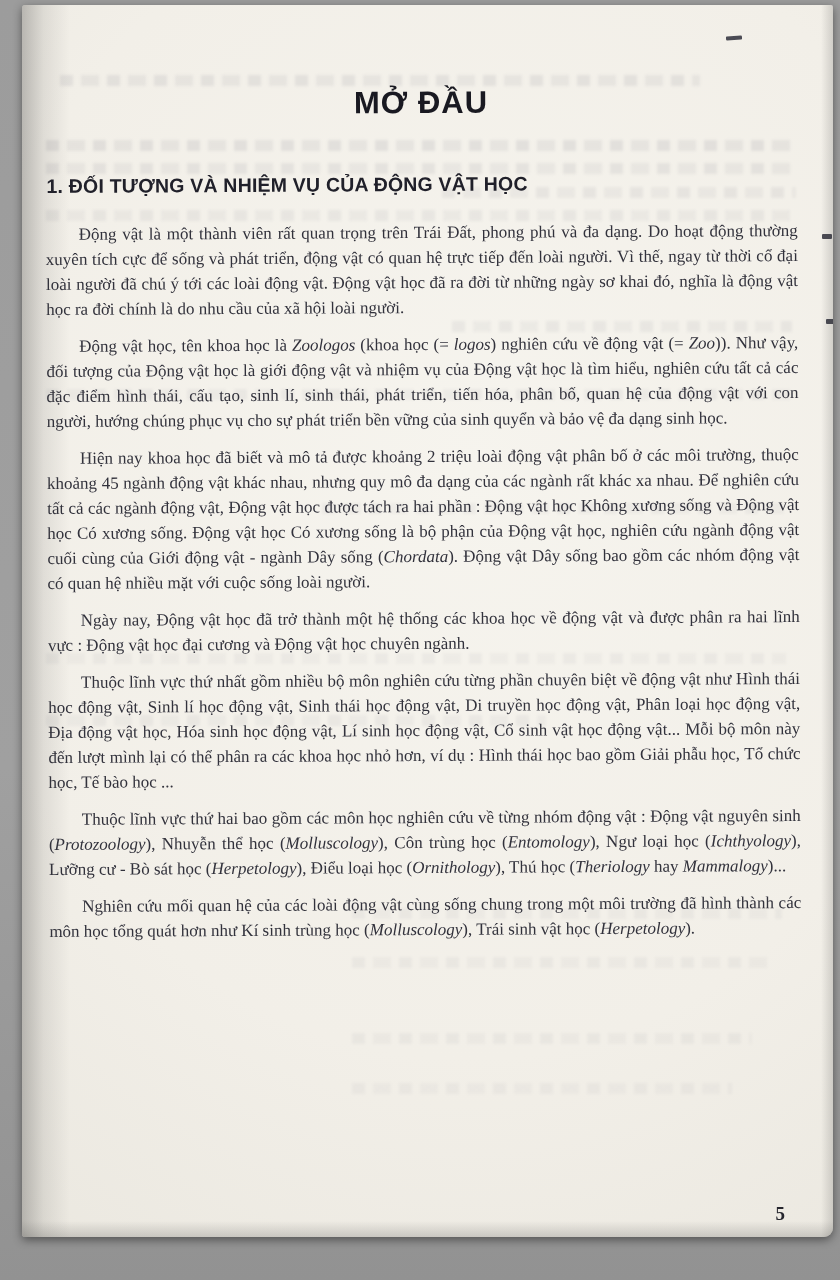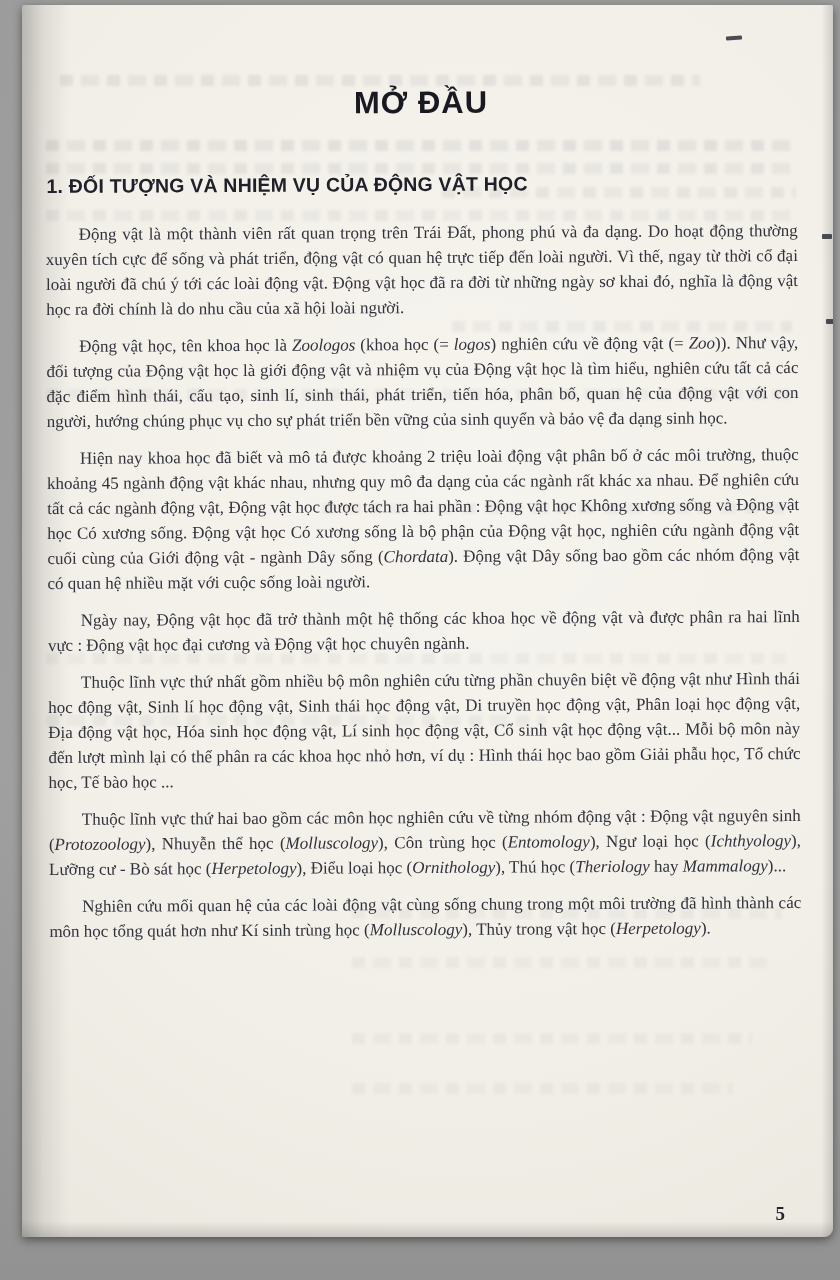--- a/index.html
+++ b/index.html
@@ -100,21 +100,21 @@
     <div class="content">
       <h1 class="title">MỞ ĐẦU</h1>
       <h2 class="heading">1. ĐỐI TƯỢNG VÀ NHIỆM VỤ CỦA ĐỘNG VẬT HỌC</h2>
 
       <p><span>Động vật là một thành viên rất quan trọng trên Trái Đất, phong phú và đa dạng. Do hoạt động thường xuyên tích cực để sống và phát triển, động vật có quan hệ trực tiếp đến loài người. Vì thế, ngay từ thời cổ đại loài người đã chú ý tới các loài động vật. Động vật học đã ra đời từ những ngày sơ khai đó, nghĩa là động vật học ra đời chính là do nhu cầu của xã hội loài người.</span></p>
       <p><span>Động vật học, tên khoa học là </span><i>Zoologos</i><span> (khoa học (= </span><i>logos</i><span>) nghiên cứu về động vật (= </span><i>Zoo</i><span>)). Như vậy, đối tượng của Động vật học là giới động vật và nhiệm vụ của Động vật học là tìm hiểu, nghiên cứu tất cả các đặc điểm hình thái, cấu tạo, sinh lí, sinh thái, phát triển, tiến hóa, phân bố, quan hệ của động vật với con người, hướng chúng phục vụ cho sự phát triển bền vững của sinh quyển và bảo vệ đa dạng sinh học.</span></p>
       <p><span>Hiện nay khoa học đã biết và mô tả được khoảng 2 triệu loài động vật phân bố ở các môi trường, thuộc khoảng 45 ngành động vật khác nhau, nhưng quy mô đa dạng của các ngành rất khác xa nhau. Để nghiên cứu tất cả các ngành động vật, Động vật học được tách ra hai phần : Động vật học Không xương sống và Động vật học Có xương sống. Động vật học Có xương sống là bộ phận của Động vật học, nghiên cứu ngành động vật cuối cùng của Giới động vật - ngành Dây sống (</span><i>Chordata</i><span>). Động vật Dây sống bao gồm các nhóm động vật có quan hệ nhiều mặt với cuộc sống loài người.</span></p>
       <p><span>Ngày nay, Động vật học đã trở thành một hệ thống các khoa học về động vật và được phân ra hai lĩnh vực : Động vật học đại cương và Động vật học chuyên ngành.</span></p>
       <p><span>Thuộc lĩnh vực thứ nhất gồm nhiều bộ môn nghiên cứu từng phần chuyên biệt về động vật như Hình thái học động vật, Sinh lí học động vật, Sinh thái học động vật, Di truyền học động vật, Phân loại học động vật, Địa động vật học, Hóa sinh học động vật, Lí sinh học động vật, Cổ sinh vật học động vật... Mỗi bộ môn này đến lượt mình lại có thể phân ra các khoa học nhỏ hơn, ví dụ : Hình thái học bao gồm Giải phẫu học, Tổ chức học, Tế bào học ...</span></p>
       <p><span>Thuộc lĩnh vực thứ hai bao gồm các môn học nghiên cứu về từng nhóm động vật : Động vật nguyên sinh (</span><i>Protozoology</i><span>), Nhuyễn thể học (</span><i>Molluscology</i><span>), Côn trùng học (</span><i>Entomology</i><span>), Ngư loại học (</span><i>Ichthyology</i><span>), Lưỡng cư - Bò sát học (</span><i>Herpetology</i><span>), Điểu loại học (</span><i>Ornithology</i><span>), Thú học (</span><i>Theriology</i><span> hay </span><i>Mammalogy</i><span>)...</span></p>
-      <p><span>Nghiên cứu mối quan hệ của các loài động vật cùng sống chung trong một môi trường đã hình thành các môn học tổng quát hơn như Kí sinh trùng học (</span><i>Molluscology</i><span>), Thủy trong vật học (</span><i>Herpetology</i><span>).</span></p>
+      <p><span>Nghiên cứu mối quan hệ của các loài động vật cùng sống chung trong một môi trường đã hình thành các môn học tổng quát hơn như Kí sinh trùng học (</span><i>Molluscology</i><span>), Trái sinh vật học (</span><i>Herpetology</i><span>).</span></p>
     </div>
 
     <div class="page-number">5</div>
 
     <div class="edge-left"></div>
     <div class="edge-right"></div>
     <div class="edge-bottom"></div>
   </div>
 </div>
 

